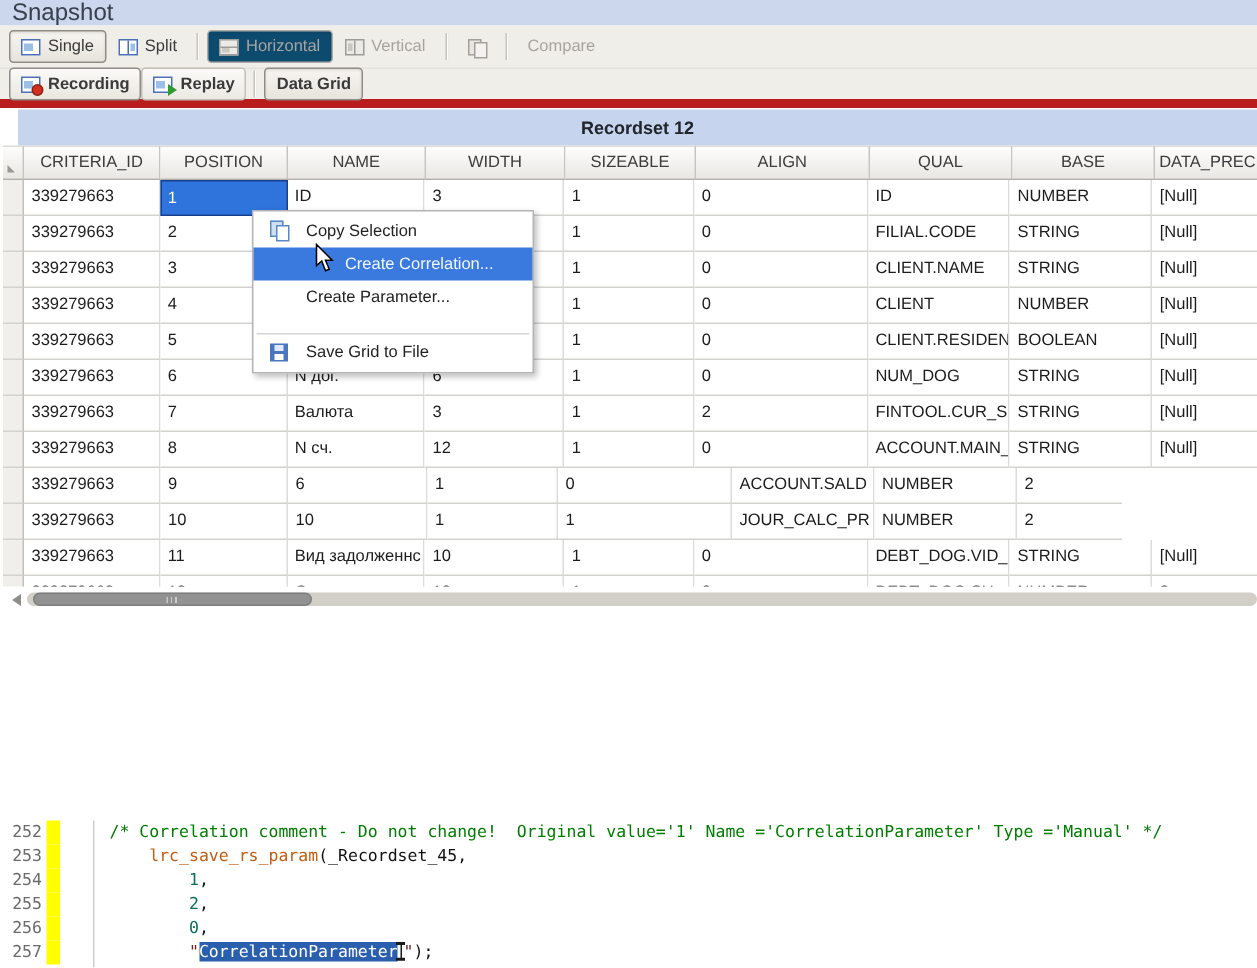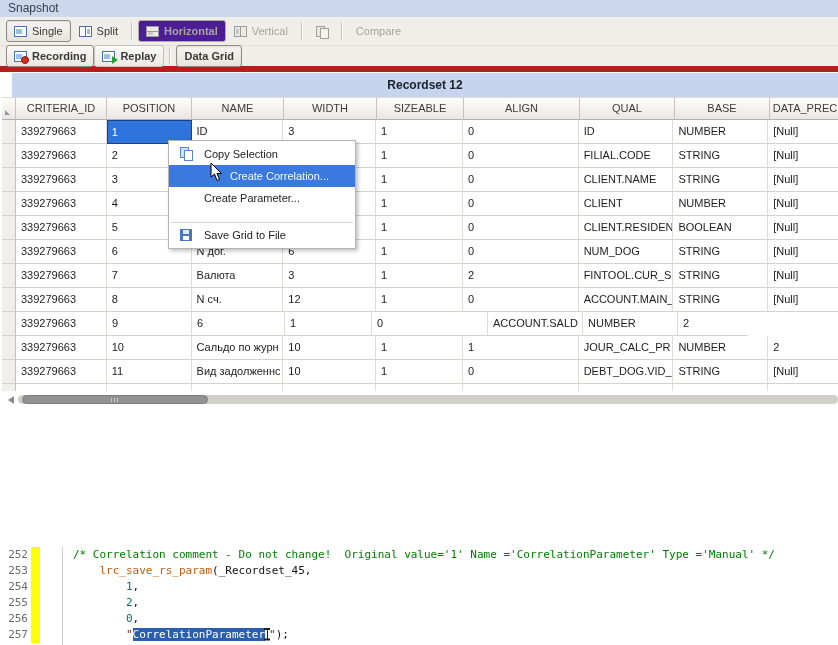--- a/index.html
+++ b/index.html
@@ -1,33 +1,33 @@
 <!DOCTYPE html>
 <html style="--titlebar-bg: #ccd6ec; --band: #c6d4ee; --sel-blue: #2e74dc; --menu-hl: #3a79dd; --chg-yellow: #ffff00;"><head>
 <meta charset="utf-8">
 <style>
   html,body{margin:0;padding:0;background:#fff;}
   body{width:838px;height:645px;position:relative;font-family:"Liberation Sans",sans-serif;overflow:hidden;}
 
   
   .titlebar{position:absolute;left:0;top:0;width:838px;height:17px;background:var(--titlebar-bg,#ccd6ec);
-    font-size:12px;color:#38404d;line-height:17px;padding-left:8px;box-sizing:border-box;}
+    font-size:16px;color:#38404d;line-height:17px;padding-left:8px;box-sizing:border-box;}
 
   
   .toolbar{position:absolute;left:0;width:838px;background:#f0eee9;display:flex;align-items:center;
     font-size:11px;color:#3a3a3a;box-sizing:border-box;padding-left:6px;}
   .toolbar1{top:17px;height:29px;border-bottom:1px solid #e3e1db;}
   .toolbar2{top:46px;height:26px;border-bottom:6px solid #b91c1c;font-weight:bold;}
   .tb-btn{display:inline-flex;align-items:center;gap:5px;height:20px;padding:0 7px;border:1px solid transparent;
     border-radius:3px;white-space:nowrap;}
   .tb-btn.toggled{border-color:#8f8c86;background:linear-gradient(#f7f5f1,#e7e4dd);box-shadow:inset 0 1px 2px rgba(0,0,0,.10);}
   .tb-btn.raised{border-color:#c3c0ba;background:linear-gradient(#fbfaf8,#ecE9e3);}
   .tb-btn.strong{border-color:#908d87;background:linear-gradient(#fbfaf8,#e9e6df);}
   .tb-btn.disabled{color:#a7a49e;}
-  .tb-btn.disabled-toggled{border-color:#aeaba5;background:#4c1d95;color:#a7a49e;box-shadow:inset 0 1px 2px rgba(0,0,0,.10);font-weight:bold;}
+  .tb-btn.disabled-toggled{border-color:#aeaba5;background:#0c4a6e;color:#a7a49e;box-shadow:inset 0 1px 2px rgba(0,0,0,.10);}
   .tb-sep{width:1px;height:18px;background:#c7c4be;border-right:1px solid #fdfdfc;margin:0 5px;}
 
   
   .w-icon{position:relative;width:13px;height:11px;border:1px solid #4a70b8;background:#fff;box-sizing:border-box;flex:0 0 auto;}
   .w-icon.gray{border-color:#9e9c98;background:#eceae6;}
   .ic-single::after{content:"";position:absolute;left:1px;top:2px;width:6px;height:5px;background:#9cbfe6;}
   .ic-split::before{content:"";position:absolute;left:5px;top:0;bottom:0;width:1px;background:#4a70b8;}
   .ic-split::after{content:"";position:absolute;right:1px;top:2px;width:3px;height:5px;background:#9cbfe6;}
   .ic-horiz::before{content:"";position:absolute;left:0;right:0;top:4px;height:1px;background:#9e9c98;}
   .ic-horiz::after{content:"";position:absolute;left:1px;top:5px;width:5px;height:3px;background:#cac8c3;}
@@ -276,21 +276,20 @@
       <div class="g-cell" style="width: 87px;">1</div>
       <div class="g-cell" style="width: 116px;">0</div>
       <div class="g-cell" style="width: 95px;">ACCOUNT.SALD</div>
       <div class="g-cell" style="width: 95px;">NUMBER</div>
       <div class="g-cell" style="width: 70px; border-right: none;">2</div>
     </div>
     <div class="g-row">
       <div class="g-cell g-sel-cell" style="width: 14px;"></div>
       <div class="g-cell" style="width: 91px;">339279663</div>
       <div class="g-cell" style="width: 85px;">10</div>
-      <div class="g-cell" style="width: 92px;">Сальдо по журн</div>
       <div class="g-cell" style="width: 93px;">10</div>
       <div class="g-cell" style="width: 87px;">1</div>
       <div class="g-cell" style="width: 116px;">1</div>
       <div class="g-cell" style="width: 95px;">JOUR_CALC_PR</div>
       <div class="g-cell" style="width: 95px;">NUMBER</div>
       <div class="g-cell" style="width: 70px; border-right: none;">2</div>
     </div>
     <div class="g-row">
       <div class="g-cell g-sel-cell" style="width: 14px;"></div>
       <div class="g-cell" style="width: 91px;">339279663</div>

